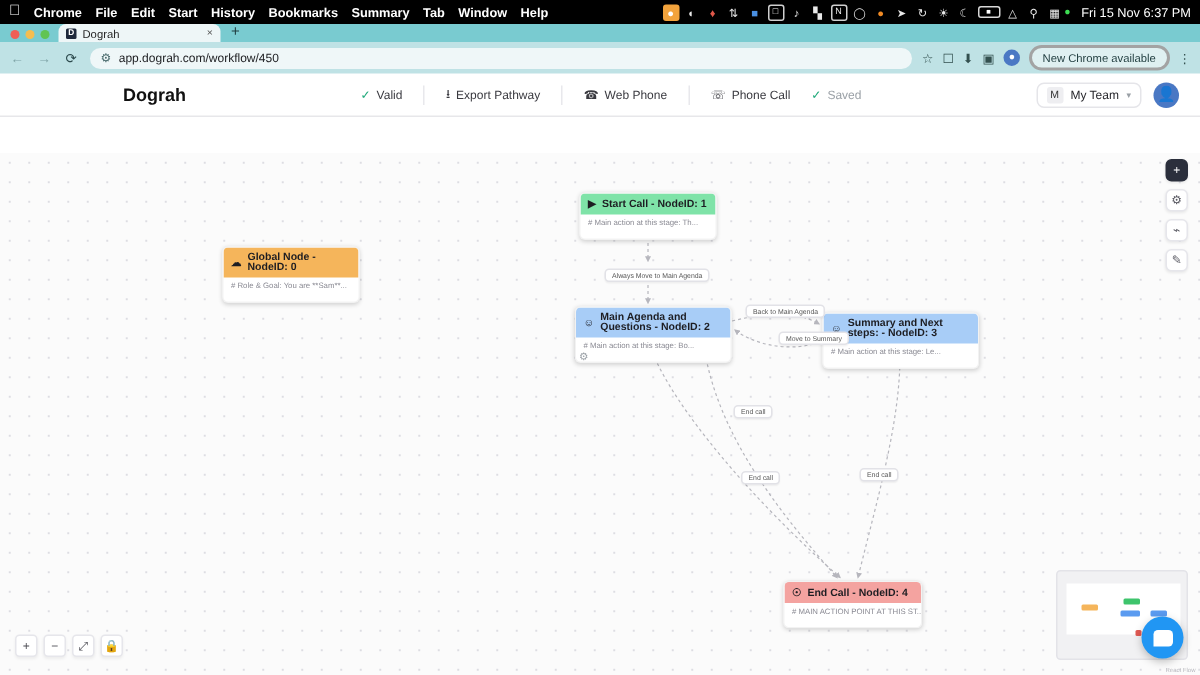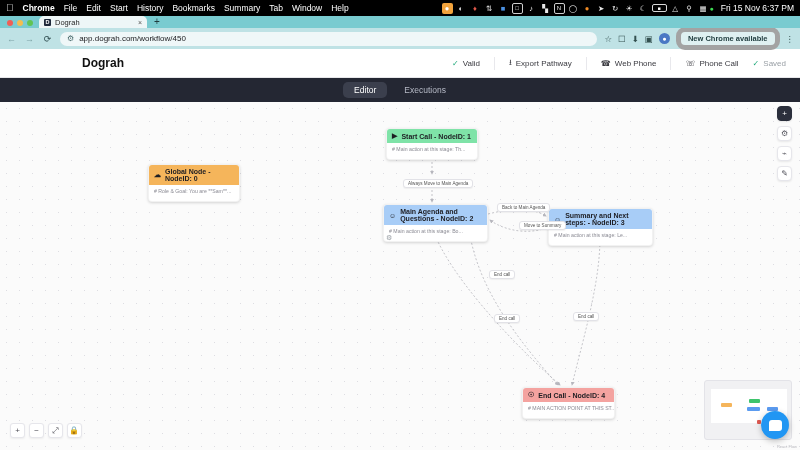--- a/index.html
+++ b/index.html
@@ -10,21 +10,21 @@
   }
   #screen { position: relative; width: 800px; height: 450px; }
 
   
   .macbar {
     position: absolute; top: 0; left: 0; width: 800px; height: 16px;
     background: #000; display: flex; align-items: center;
     padding: 0 6px; font-size: 8.5px; color: #fff; z-index: 40;
   }
   .apple-logo { font-size: 10px; margin-right: 9px; line-height: 1; }
-  .macbar-item { margin-right: 9px; white-space: nowrap; }
+  .macbar-item { margin-right: 9px; white-space: nowrap; font-weight: bold; }
   .macbar-item.bold { font-weight: bold; }
   .macbar-right { margin-left: auto; display: flex; align-items: center; }
   .tray-ico {
     width: 11px; height: 11px; margin-left: 3px;
     display: inline-flex; align-items: center; justify-content: center;
     font-size: 7.5px; color: #e9e9e9; position: relative;
   }
   .tray-ico.hl { background: #f2a33c; border-radius: 2px; color: #fff; }
   .tray-ico.sq { border: 1px solid #cfcfcf; border-radius: 2px; font-size: 6px; }
   .tray-ico.dot-o { color: #f08a24; }
@@ -69,22 +69,22 @@
   .navico.dim { color: #7fa4a7; }
   .omnibox {
     flex: 1; height: 14px; background: #eff7f8; border-radius: 8px;
     display: flex; align-items: center; gap: 5px; padding: 0 7px;
     font-size: 8px; color: #202124;
   }
   .omni-lead { font-size: 8px; color: #4a6b6d; }
   .tb-right { display: flex; align-items: center; gap: 6px; }
   .tb-ico { font-size: 8.5px; color: #33504f; }
   .newchrome {
-    background: #dff0f1; border: 5px solid #a3a3a3; border-radius: 9px;
-    font-size: 7.5px; color: #1d3a3c; padding: 2px 7px; white-space: nowrap; font-weight: bold;
+    background: #dff0f1; border: 2px solid #a3a3a3; border-radius: 9px;
+    font-size: 7.5px; color: #1d3a3c; padding: 2px 7px; white-space: nowrap;
   }
   .avatar-sm {
     width: 11px; height: 11px; border-radius: 50%; background: #4a78c4;
     display: flex; align-items: center; justify-content: center;
     font-size: 7px; color: #fff;
   }
 
   
   .appheader {
     position: absolute; top: 49px; left: 0; width: 800px; height: 29px;
@@ -314,26 +314,30 @@
       <span class="hdr-sep"></span>
       <span class="hdr-item">
         <span>☏</span>
         <span>Phone Call</span>
       </span>
       <span class="hdr-item saved">
         <span class="gi">✓</span>
         <span>Saved</span>
       </span>
     </span>
+    <span class="hdr-right">
+      <span class="teamsel">
+        <span class="teambadge">M</span>
+        <span>My Team</span>
+        <span class="caret">▾</span>
+      </span>
+      <span class="avatar-lg">👤</span>
+    </span>
   </div>
 
-  <div class="subtabs">
-    <span class="subtab active">Editor</span>
-    <span class="subtab">Executions</span>
-  </div>
 
   <div class="canvas">
 
     <svg class="edges">
       <defs>
         <marker id="ah" markerWidth="5" markerHeight="5" refX="4" refY="2.5" orient="auto">
           <path d="M0,0 L5,2.5 L0,5 z" fill="#b6b6bd"></path>
         </marker>
       </defs>
       <g stroke="#b6b6bd" stroke-width="0.8" fill="none" stroke-dasharray="2,2" marker-end="url(#ah)">

